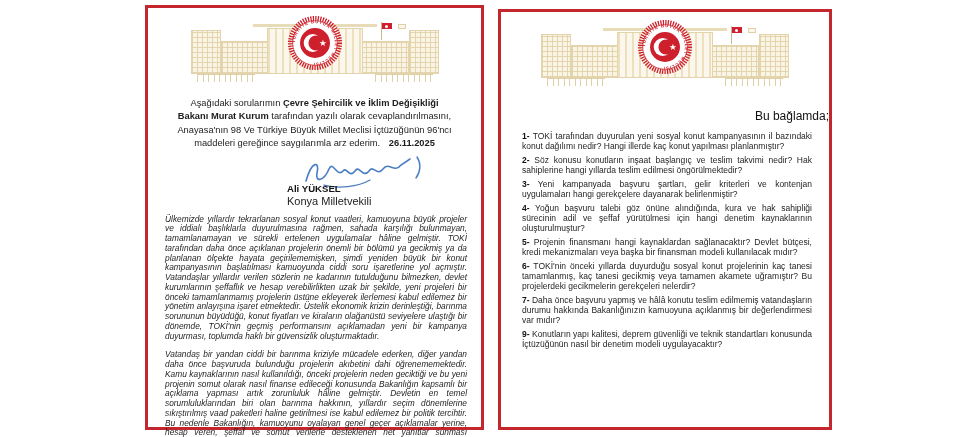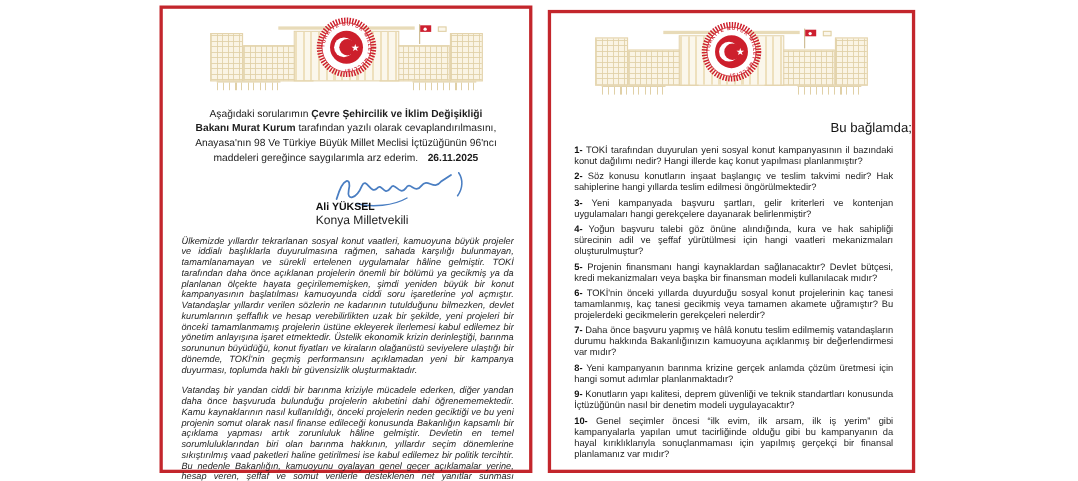--- a/index.html
+++ b/index.html
@@ -142,23 +142,21 @@
         <text x="34.2" y="33.3" font-size="9" fill="#ffffff">★</text>
       </svg>
     </div>
 
     <h3 class="heading">Bu bağlamda;</h3>
 
     <div class="questions">
       <p class="q"><b>1-</b> <span>TOKİ tarafından duyurulan yeni sosyal konut kampanyasının il bazındaki konut dağılımı nedir? Hangi illerde kaç konut yapılması planlanmıştır?</span></p>
       <p class="q"><b>2-</b> <span>Söz konusu konutların inşaat başlangıç ve teslim takvimi nedir? Hak sahiplerine hangi yıllarda teslim edilmesi öngörülmektedir?</span></p>
       <p class="q"><b>3-</b> <span>Yeni kampanyada başvuru şartları, gelir kriterleri ve kontenjan uygulamaları hangi gerekçelere dayanarak belirlenmiştir?</span></p>
-      <p class="q"><b>4-</b> <span>Yoğun başvuru talebi göz önüne alındığında, kura ve hak sahipliği sürecinin adil ve şeffaf yürütülmesi için hangi vaatleri mekanizmaları oluşturulmuştur?</span></p>
+      <p class="q"><b>4-</b> <span>Yoğun başvuru talebi göz önüne alındığında, kura ve hak sahipliği sürecinin adil ve şeffaf yürütülmesi için hangi denetim kaynaklarının oluşturulmuştur?</span></p>
       <p class="q"><b>5-</b> <span>Projenin finansmanı hangi kaynaklardan sağlanacaktır? Devlet bütçesi, kredi mekanizmaları veya başka bir finansman modeli kullanılacak mıdır?</span></p>
       <p class="q"><b>6-</b> <span>TOKİ'nin önceki yıllarda duyurduğu sosyal konut projelerinin kaç tanesi tamamlanmış, kaç tanesi gecikmiş veya tamamen akamete uğramıştır? Bu projelerdeki gecikmelerin gerekçeleri nelerdir?</span></p>
       <p class="q"><b>7-</b> <span>Daha önce başvuru yapmış ve hâlâ konutu teslim edilmemiş vatandaşların durumu hakkında Bakanlığınızın kamuoyuna açıklanmış bir değerlendirmesi var mıdır?</span></p>
-      <p class="q"><b>8-</b> <span>Yeni kampanyanın barınma krizine gerçek anlamda çözüm üretmesi için hangi somut adımlar planlanmaktadır?</span></p>
       <p class="q"><b>9-</b> <span>Konutların yapı kalitesi, deprem güvenliği ve teknik standartları konusunda İçtüzüğünün nasıl bir denetim modeli uygulayacaktır?</span></p>
-      <p class="q"><b>10-</b> <span>Genel seçimler öncesi “ilk evim, ilk arsam, ilk iş yerim” gibi kampanyalarla yapılan umut tacirliğinde olduğu gibi bu kampanyanın da hayal kırıklıklarıyla sonuçlanmaması için yapılmış gerçekçi bir finansal planlamanız var mıdır?</span></p>
     </div>
   </div>
 
 </div>
 
 </body></html>

